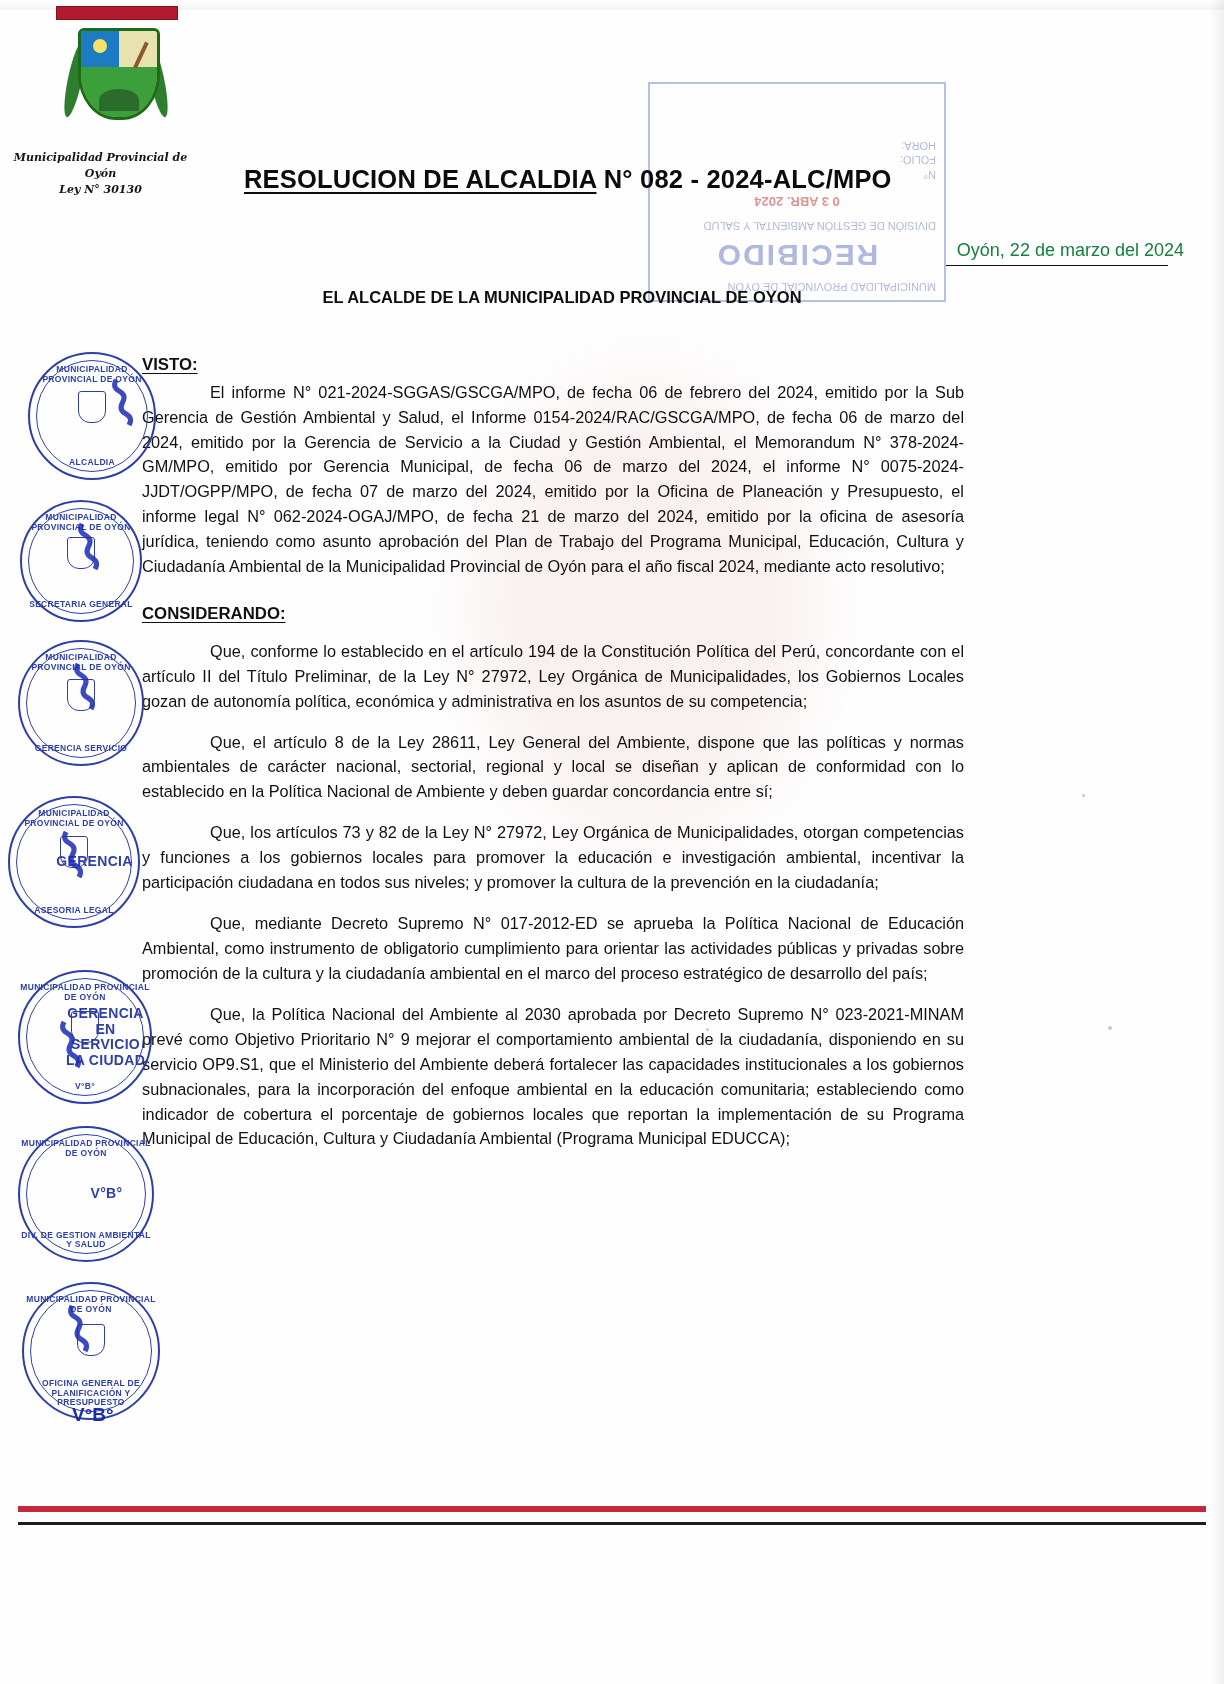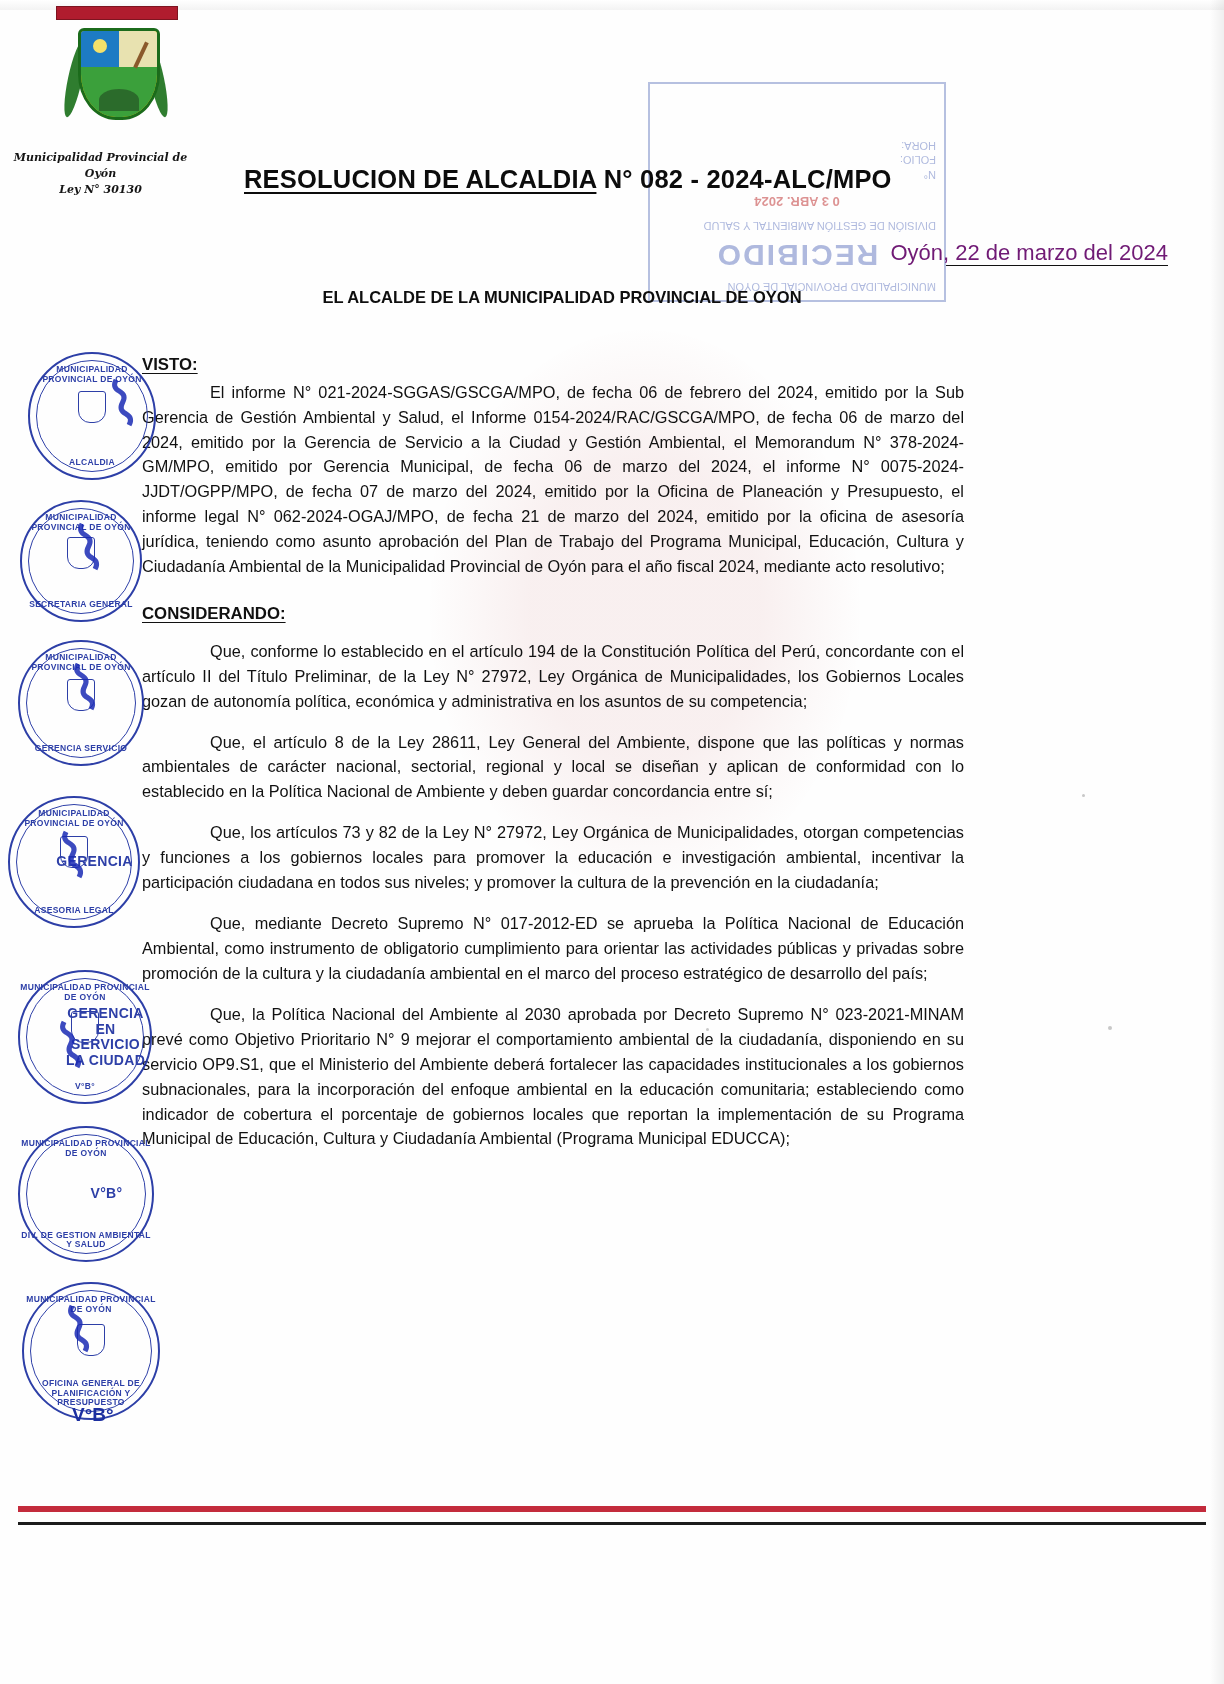--- a/index.html
+++ b/index.html
@@ -121,24 +121,24 @@
     color: #0c0c0c;
     letter-spacing: 0.2px;
   }
   .doc-title .u {
     text-decoration: underline;
     text-underline-offset: 4px;
     margin-left: 16px;
   }
   .date-line {
     position: absolute;
-    right: 56px;
+    right: 40px;
     top: 240px;
-    font-size: 22px;
-    color: #701a75;
+    font-size: 18px;
+    color: #15803d;
   }
   .date-underline {
     position: absolute;
     right: 56px;
     top: 265px;
     width: 222px;
     height: 1px;
     background: #111;
   }
   .addressee {

